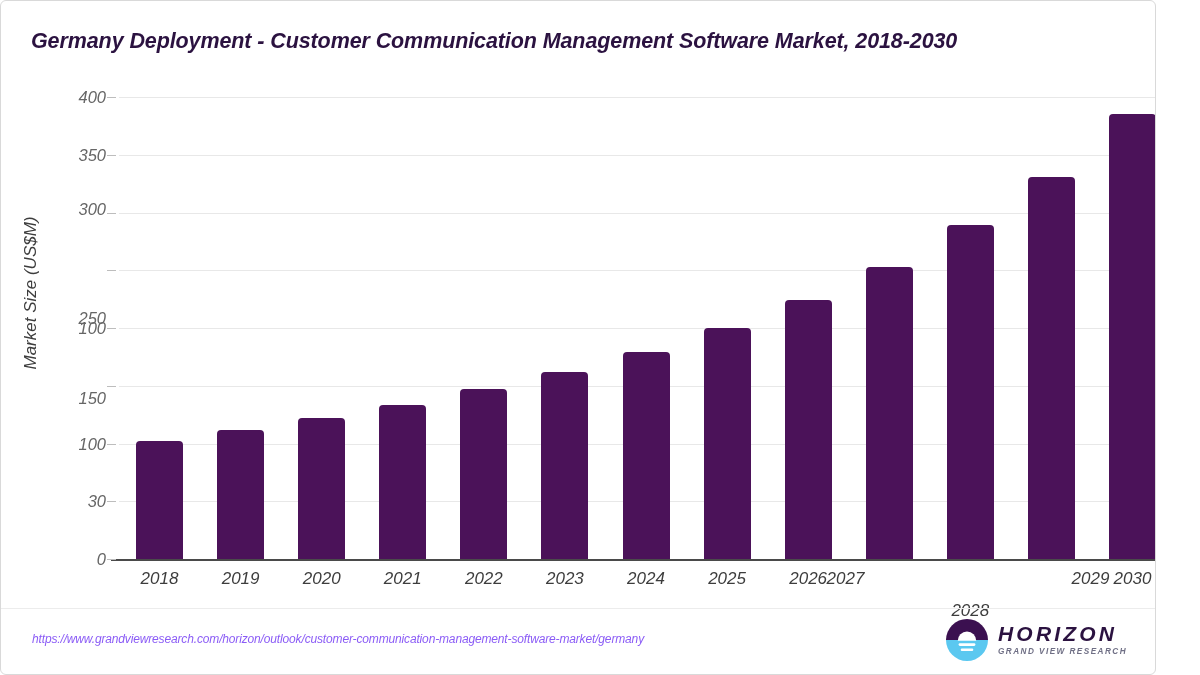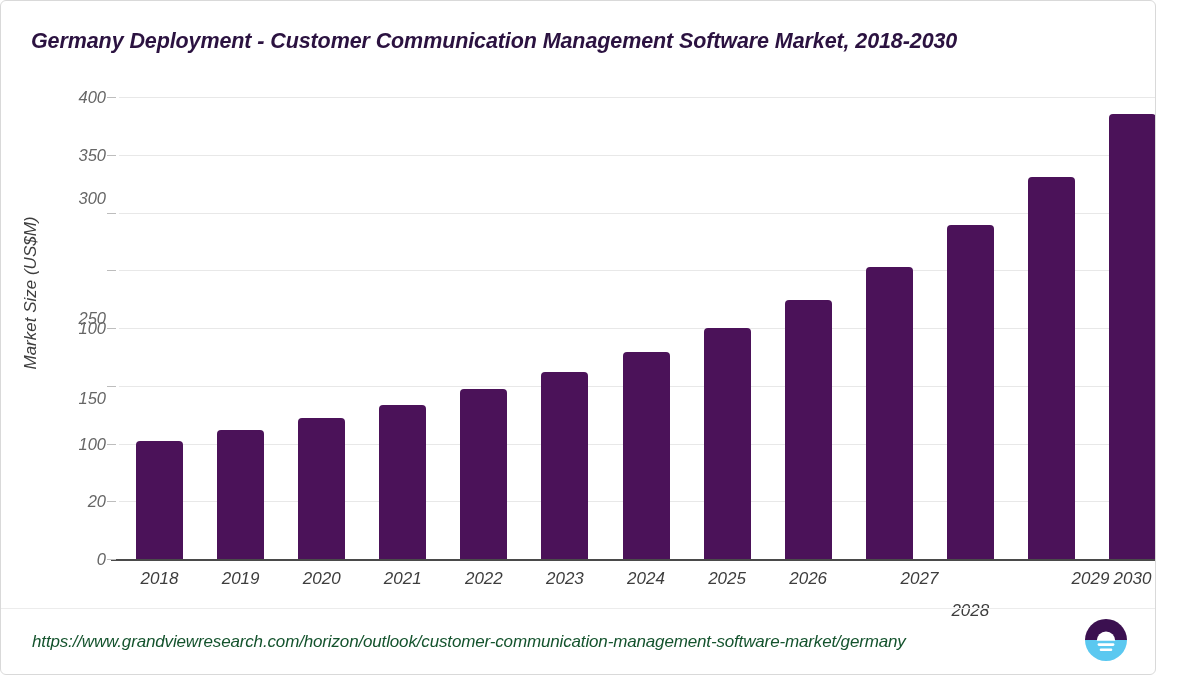--- a/index.html
+++ b/index.html
@@ -123,22 +123,22 @@
     top: 607px;
     width: 1200px;
     height: 1px;
     background: #ececec;
   }
 
   #source-url {
     position: absolute;
     left: 31px;
     top: 631px;
-    font-size: 17px;
-    color: #14532d;
+    font-size: 12px;
+    color: #8b5cf6;
     letter-spacing: -0.15px;
     white-space: nowrap;
   }
 
   
   #logo {
     position: absolute;
     right: 28px;
     top: 617px;
     height: 44px;
@@ -168,26 +168,26 @@
 <body>
 
 <div id="card">
 
   <div id="chart-title">Germany Deployment - Customer Communication Management Software Market, 2018-2030</div>
 
   <div id="y-axis-title">Market Size (US$M)</div>
 
   <div id="y-tick-wrap">
       <div class="y-tick-label" style="top: 462px;">0</div>
-      <div class="y-tick-label" style="top: 404.25px;">20</div>
+      <div class="y-tick-label" style="top: 404.25px;">30</div>
       <div class="y-tick-label" style="top: 346.5px;">100</div>
       <div class="y-tick-label" style="top: 288.75px; margin-top: 12px;">150</div>
       <div class="y-tick-label" style="top: 231px;">100</div>
       <div class="y-tick-label" style="top: 173.25px; margin-top: 48px;">250</div>
-      <div class="y-tick-label" style="top: 101px;">300</div>
+      <div class="y-tick-label" style="top: 112px;">300</div>
       <div class="y-tick-label" style="top: 57.75px;">350</div>
       <div class="y-tick-label" style="top: 0px;">400</div>
     </div>
 
   <div id="plot-area">
       <div class="gridline" style="top: 404.25px;"></div>
       <div class="gridline" style="top: 346.5px;"></div>
       <div class="gridline" style="top: 288.75px;"></div>
       <div class="gridline" style="top: 231px;"></div>
       <div class="gridline" style="top: 173.25px;"></div>
@@ -214,21 +214,21 @@
   <div id="x-tick-wrap">
       <div class="x-tick-label" style="left: 118.038px;">2018</div>
       <div class="x-tick-label" style="left: 199.115px;">2019</div>
       <div class="x-tick-label" style="left: 280.192px;">2020</div>
       <div class="x-tick-label" style="left: 361.269px;">2021</div>
       <div class="x-tick-label" style="left: 442.346px;">2022</div>
       <div class="x-tick-label" style="left: 523.423px;">2023</div>
       <div class="x-tick-label" style="left: 604.5px;">2024</div>
       <div class="x-tick-label" style="left: 685.577px;">2025</div>
       <div class="x-tick-label" style="left: 766.654px;">2026</div>
-      <div class="x-tick-label" style="left: 878px;">2027</div>
+      <div class="x-tick-label" style="left: 804px;">2027</div>
       <div class="x-tick-label" style="left: 928.808px; margin-top: 32px;">2028</div>
       <div class="x-tick-label" style="left: 1049px;">2029</div>
       <div class="x-tick-label" style="left: 1090.96px;">2030</div>
     </div>
 
   <div id="footer-divider"></div>
 
   <div id="source-url">https://www.grandviewresearch.com/horizon/outlook/customer-communication-management-software-market/germany</div>
 
   <div id="logo">
@@ -239,20 +239,24 @@
           </clipPath>
       </defs>
       <g clip-path="url(#circ)">
         <rect x="0" y="0" width="100" height="50" fill="#3b1050"></rect>
         <rect x="0" y="50" width="100" height="50" fill="#5bc8f0"></rect>
         <path d="M28 52 A22 22 0 0 1 72 52 Z" fill="#ffffff"></path>
         <rect x="30" y="58" width="40" height="6" rx="3" fill="#ffffff"></rect>
         <rect x="35" y="70" width="30" height="6" rx="3" fill="#ffffff"></rect>
       </g>
     </svg>
+    <div id="logo-text">
+      <div id="logo-wordmark">HORIZON</div>
+      <div id="logo-tagline">GRAND VIEW RESEARCH</div>
+    </div>
   </div>
 
 <div class="y-tick-dash" style="top: 558px;"></div>
     <div class="y-tick-dash" style="top: 500.25px;"></div>
     <div class="y-tick-dash" style="top: 442.5px;"></div>
     <div class="y-tick-dash" style="top: 384.75px;"></div>
     <div class="y-tick-dash" style="top: 327px;"></div>
     <div class="y-tick-dash" style="top: 269.25px;"></div>
     <div class="y-tick-dash" style="top: 211.5px;"></div>
     <div class="y-tick-dash" style="top: 153.75px;"></div>

